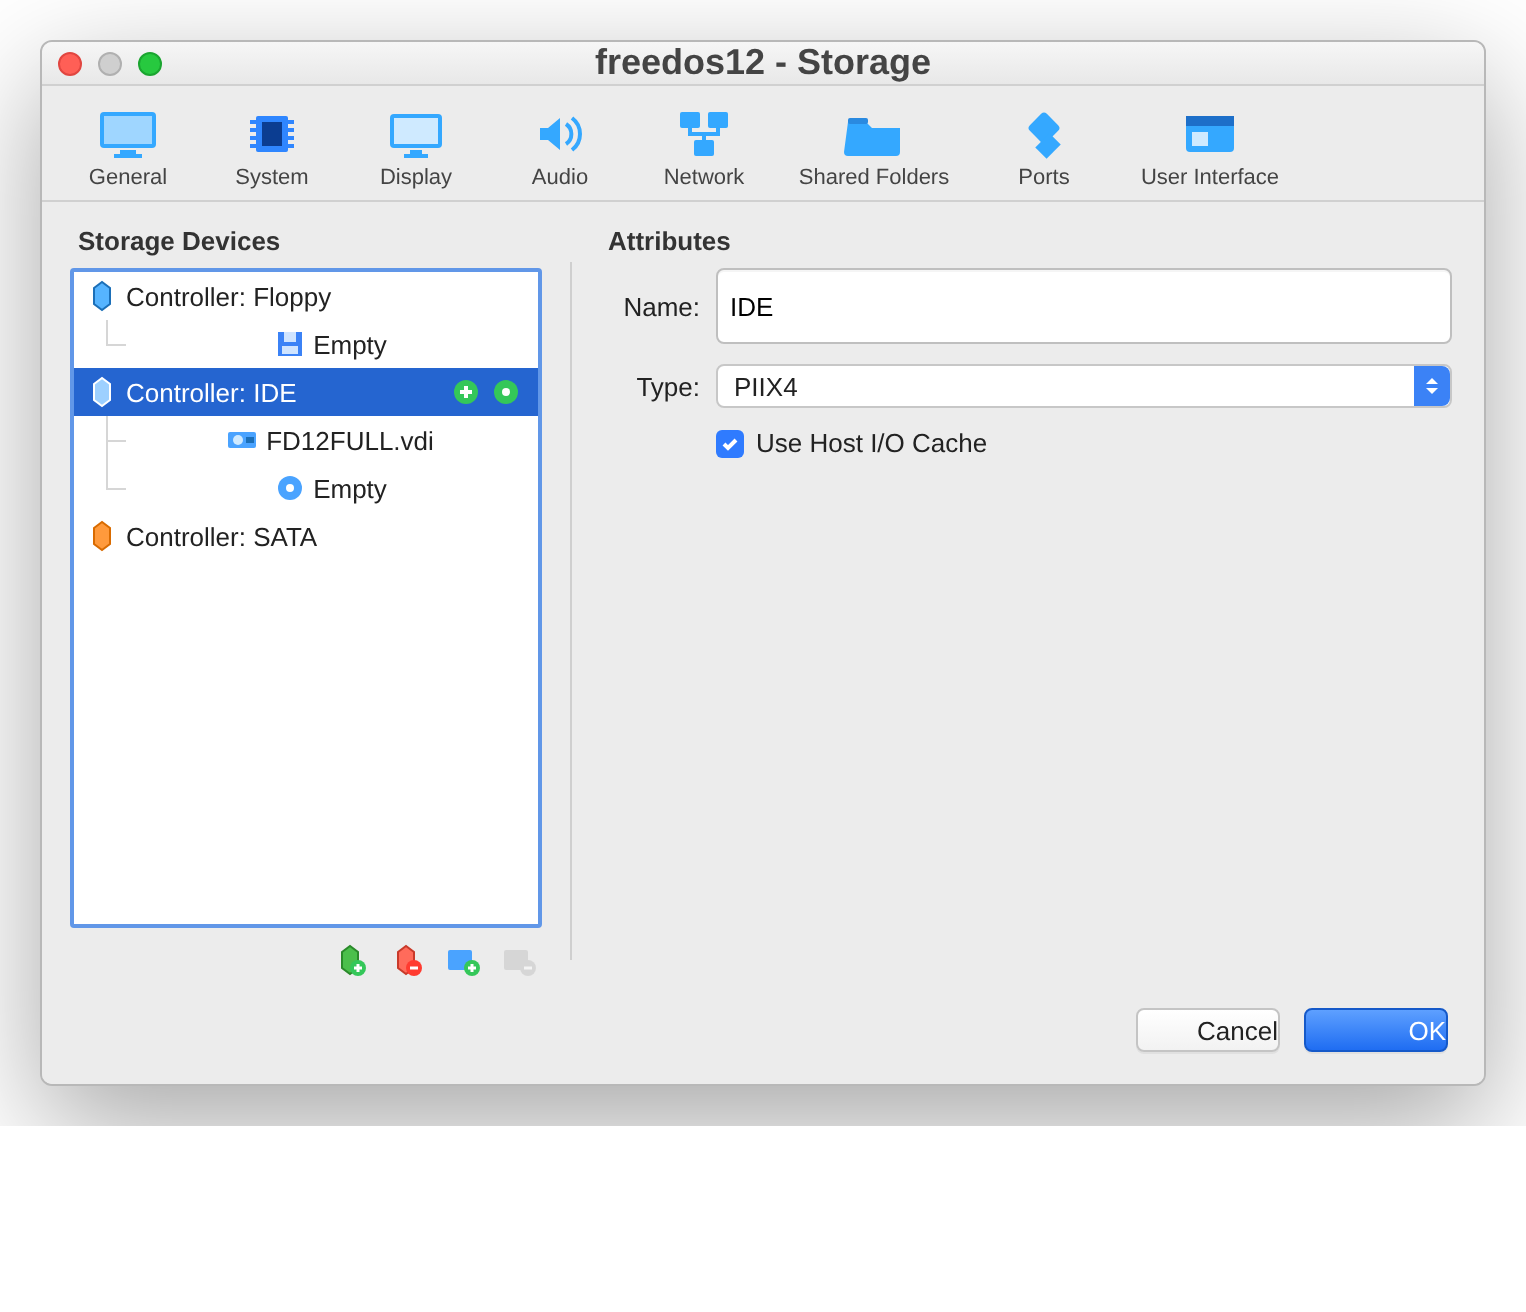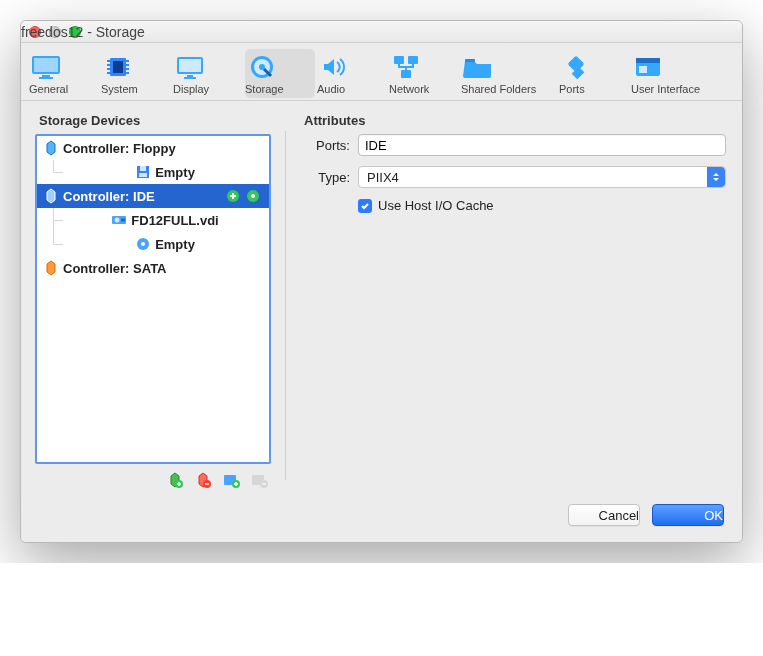--- a/index.html
+++ b/index.html
@@ -26,28 +26,28 @@
     border-bottom: 1px solid #d0d0d0;
     display: flex;
     align-items: center;
     position: relative;
   }
   .traffic { display:flex; gap:8px; padding-left:8px; }
   .tl { width:12px; height:12px; border-radius:50%; }
   .tl.red { background:#ff5f56; border:.5px solid #e14640;}
   .tl.yel { background:#cfcfcf; border:.5px solid #b0b0b0;}
   .tl.grn { background:#27c93f; border:.5px solid #1ba530;}
-  .title { position:absolute; left:0; right:0; text-align:left; font-size:14px; color:#444;}
+  .title { position:absolute; left:0; right:0; text-align:center; font-size:18px; color:#444;font-weight:bold;}
   .toolbar {
     display:flex; background:#ececec; padding: 6px 8px 2px 8px;
     border-bottom: 1px solid #d0d0d0;
     gap: 2px;
   }
   .tbitem {
-    display:flex; flex-direction:column; 
+    display:flex; flex-direction:column; align-items:center;
     width: 70px; padding: 4px 0 3px 0; border-radius:5px;
     font-size:11px; color:#444; cursor:default;
   }
   .tbitem[data-active="true"]{ background:#dcdcdc;}
   .tbicon { width:34px; height:28px; display:flex; align-items:center; justify-content:center;}
   .tbicon svg { width:32px; height:26px; }
   .tblabel { margin-top:2px;}
   .body {
     display:flex; padding: 12px 14px 4px 14px; gap: 14px; background:#ececec;
   }
@@ -55,38 +55,38 @@
   .col.left { width: 236px; }
   .col.right { flex:1; }
   .colhead { font-size:13px; font-weight:600; color:#333; padding: 0 0 6px 4px;}
   .vsep { width:1px; background:#cfcfcf; margin: 18px 0 10px 0;}
   .tree {
     background:#fff; border:2px solid #6197e8; border-radius:2px;
     height: 330px; overflow:auto; font-size:13px;
   }
   .row {
     display:flex; align-items:center; height:24px; padding:0 4px 0 6px;
-    position:relative; white-space:nowrap;font-weight:bold;
+    position:relative; white-space:nowrap;
   }
   .row.sel { background:#2565d0; color:#fff;}
   .row .rlabel { margin-left:4px;}
   .row .rwing { margin-left:auto; display:flex; gap:4px; padding-right:4px;}
   .tree-icon { width:16px; height:16px; display:flex; align-items:center; justify-content:center;}
   .tree-icon svg{ width:16px; height:16px;}
   .indent1 { padding-left: 28px; justify-content: center;}
   .tree-line-v { position:absolute; left:16px; top:0; bottom:0; width:1px; background:#d6d6d6;}
   .tree-line-h { position:absolute; left:16px; top:12px; width:10px; height:1px; background:#d6d6d6;}
   .toolbar2 { display:flex; justify-content:flex-end; gap:8px; padding:6px 2px 0 0; }
   .tbtn { width:20px; height:20px; display:flex; align-items:center; justify-content:center; cursor:default;}
   .tbtn svg{ width:18px; height:18px;}
   .form { padding: 0 2px 0 0;}
   .formrow { display:flex; align-items:center; margin-bottom:10px;}
   .formlabel { width:58px; text-align:right; padding-right:8px; font-size:13px;}
   .textin {
-    flex:1; height:22px; border:1px solid #bfbfbf; border-radius:4px;
+    flex:1; height:38px; border:1px solid #bfbfbf; border-radius:4px;
     padding:2px 6px; font-size:13px; background:#fff; box-shadow: inset 0 1px 0 rgba(0,0,0,.04);
   }
   .select {
     flex:1; height:22px; border:1px solid #c7c7c7; border-radius:4px;
     background:#fff; display:flex; align-items:center; padding:0 0 0 8px;
     font-size:13px; position:relative;gap:20px;
   }
   .select .caret {
     width:18px; height:100%; background:#3b82f6; border-radius:0 4px 4px 0;
     margin-left:auto; display:flex; flex-direction:column; align-items:center; justify-content:center;
@@ -158,31 +158,20 @@
     <div class="tbitem">
       <div class="tbicon">
         <svg viewBox="0 0 32 26">
             <rect x="3" y="3" width="26" height="17" rx="2" fill="#34a8ff"></rect>
             <rect x="5" y="5" width="22" height="13" fill="#cfeaff"></rect>
             <rect x="13" y="21" width="6" height="2" fill="#34a8ff"></rect>
             <rect x="10" y="23" width="12" height="2" fill="#34a8ff"></rect>
           </svg>
       </div>
       <div class="tblabel">Display</div>
-    </div>
-    <div class="tbitem" data-active="true">
-      <div class="tbicon">
-        <svg viewBox="0 0 32 26">
-            <circle cx="16" cy="13" r="11" fill="#34a8ff"></circle>
-            <circle cx="16" cy="13" r="8" fill="#cfeaff"></circle>
-            <circle cx="16" cy="13" r="3" fill="#34a8ff"></circle>
-            <path d="M18 15 L25 22" stroke="#1b5fa8" stroke-width="3"></path>
-          </svg>
-      </div>
-      <div class="tblabel">Storage</div>
     </div>
     <div class="tbitem">
       <div class="tbicon">
         <svg viewBox="0 0 32 26">
             <path d="M6 10 h4 l6 -5 v16 l-6 -5 h-4 z" fill="#34a8ff"></path>
             <path d="M19 8 a6 6 0 0 1 0 10" fill="none" stroke="#34a8ff" stroke-width="2"></path>
             <path d="M22 5 a10 10 0 0 1 0 16" fill="none" stroke="#34a8ff" stroke-width="2"></path>
           </svg>
       </div>
       <div class="tblabel">Audio</div>
@@ -344,21 +333,21 @@
       </div>
     </div>
 
     <div class="vsep"></div>
 
     <div class="col right">
       <div class="colhead">Attributes</div>
 
       <div class="form">
         <div class="formrow">
-          <div class="formlabel">Ports:</div>
+          <div class="formlabel">Name:</div>
           <input class="textin" value="IDE" style="">
         </div>
         <div class="formrow">
           <div class="formlabel">Type:</div>
           <div class="select">
             <span>PIIX4</span>
             <span class="caret"></span>
           </div>
         </div>
         <div class="formrow" style="padding-left:58px;">

